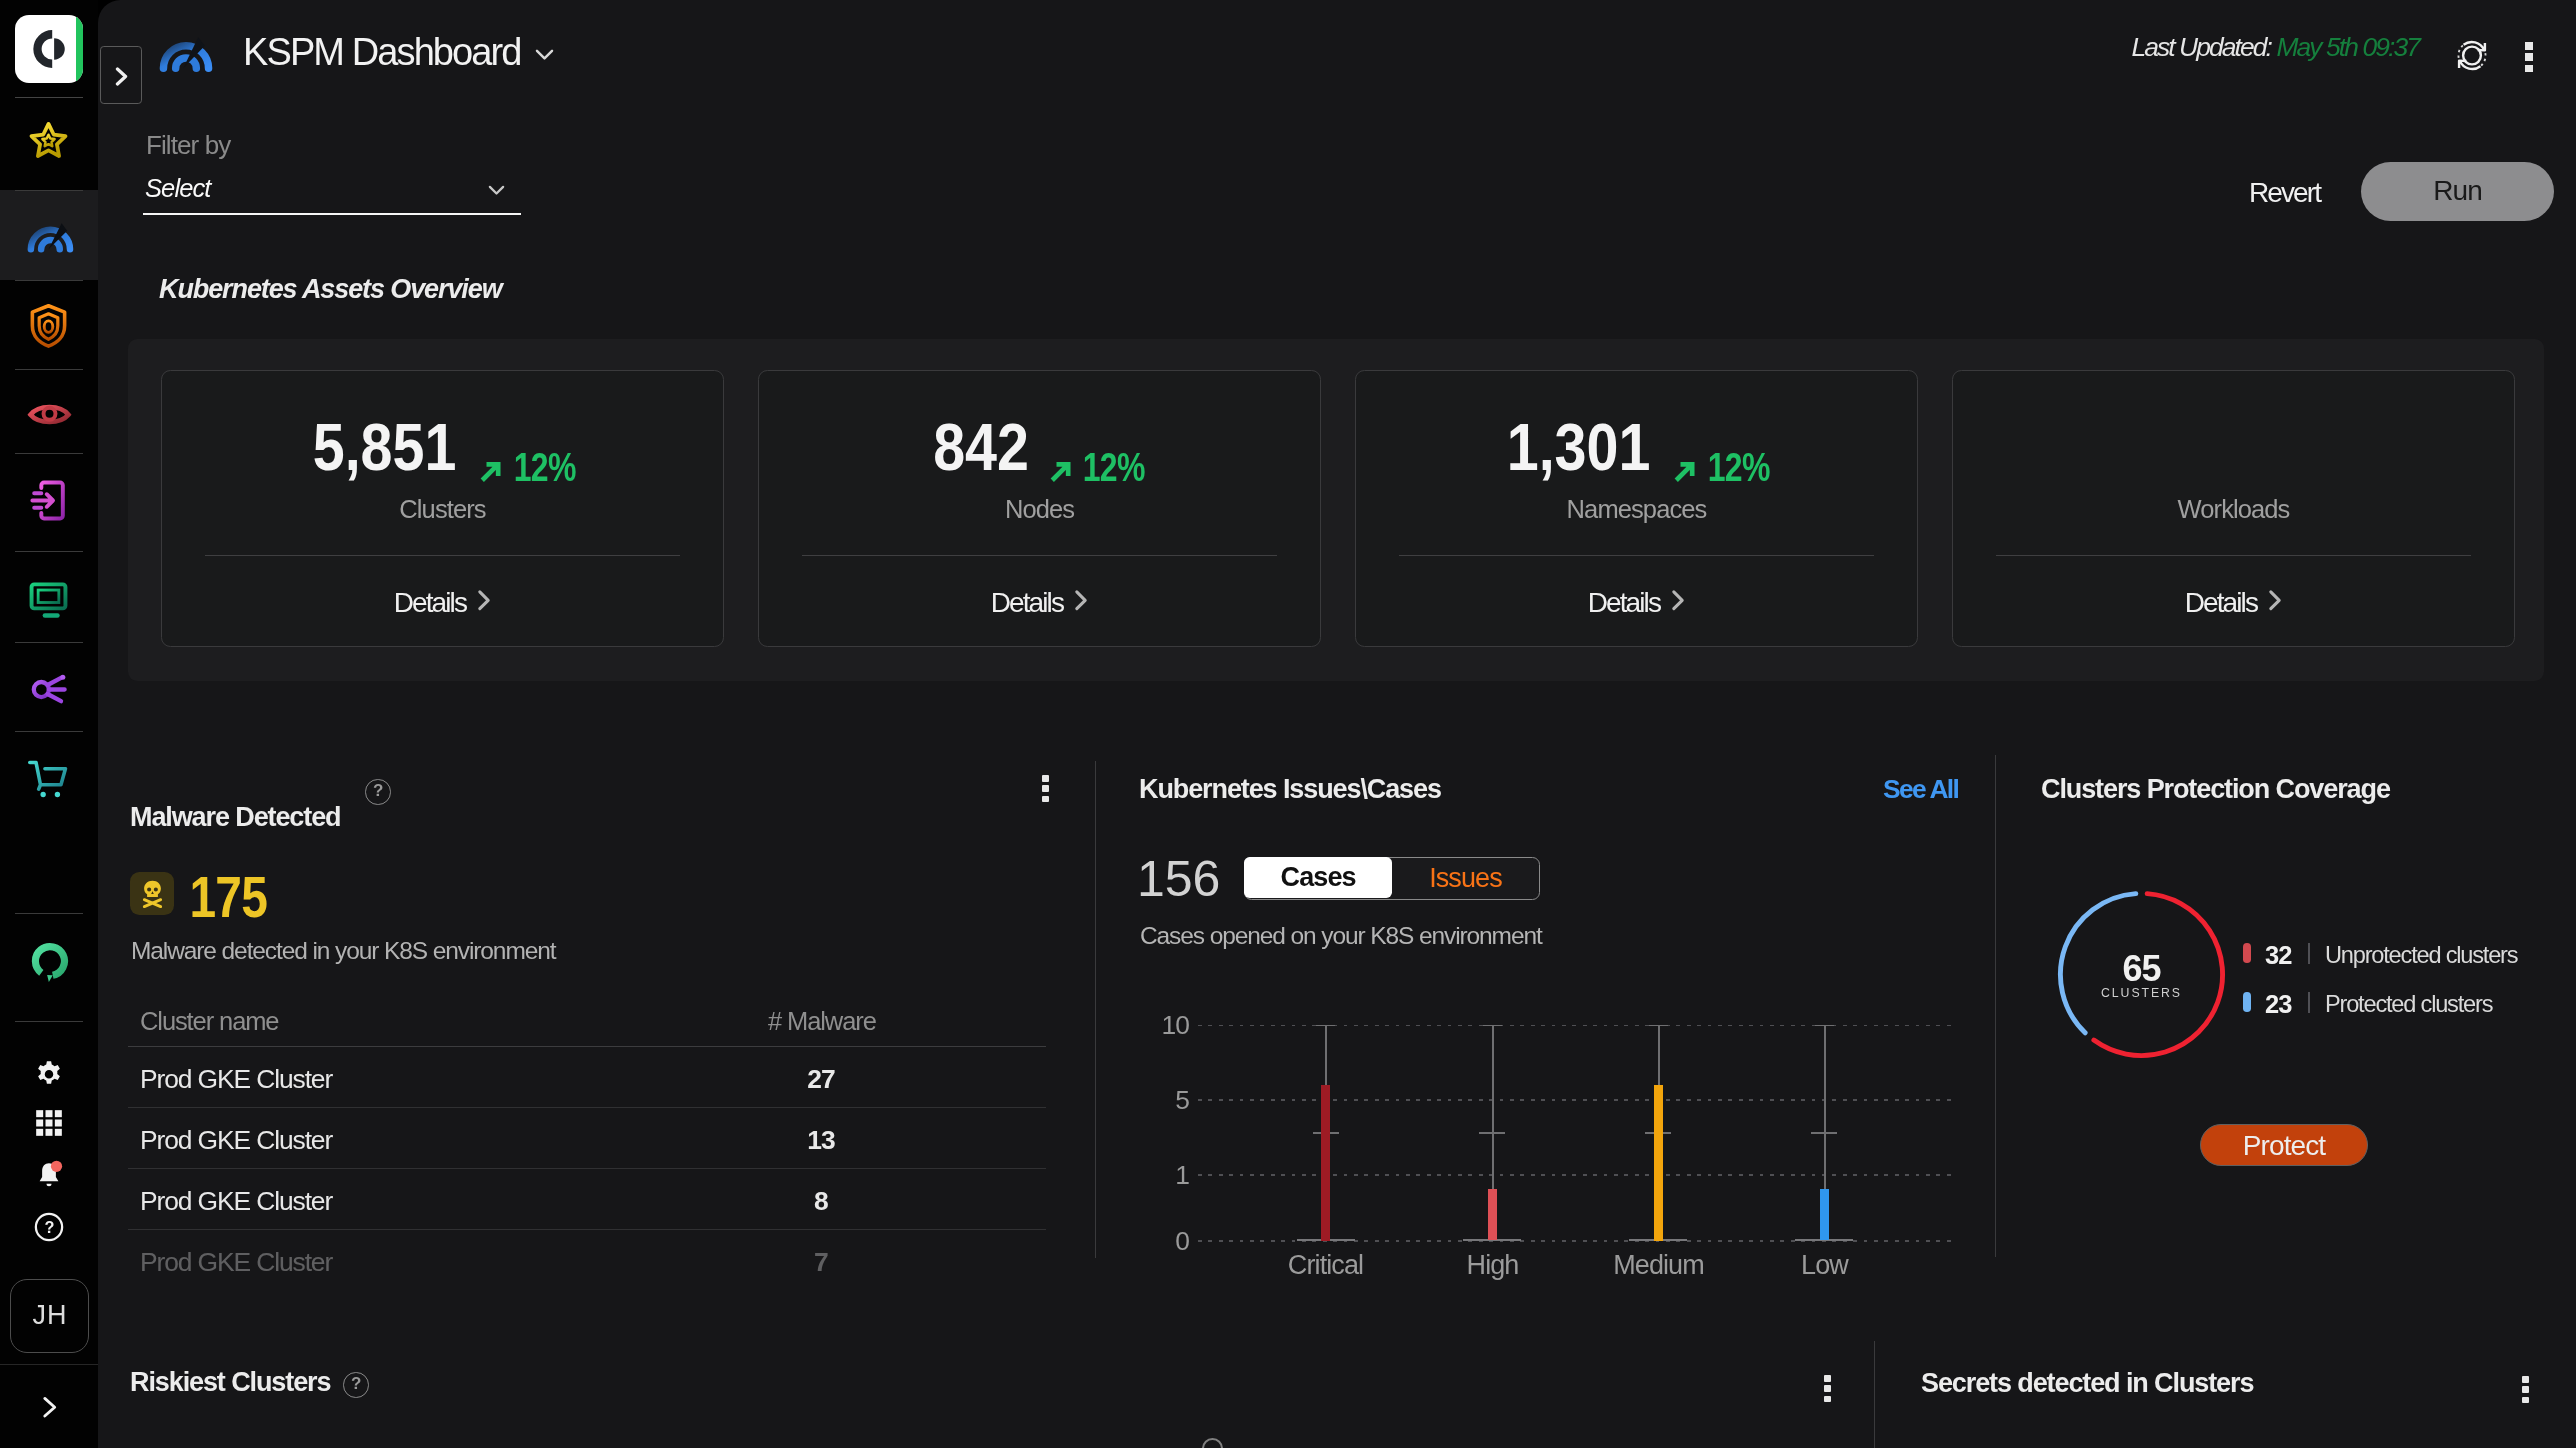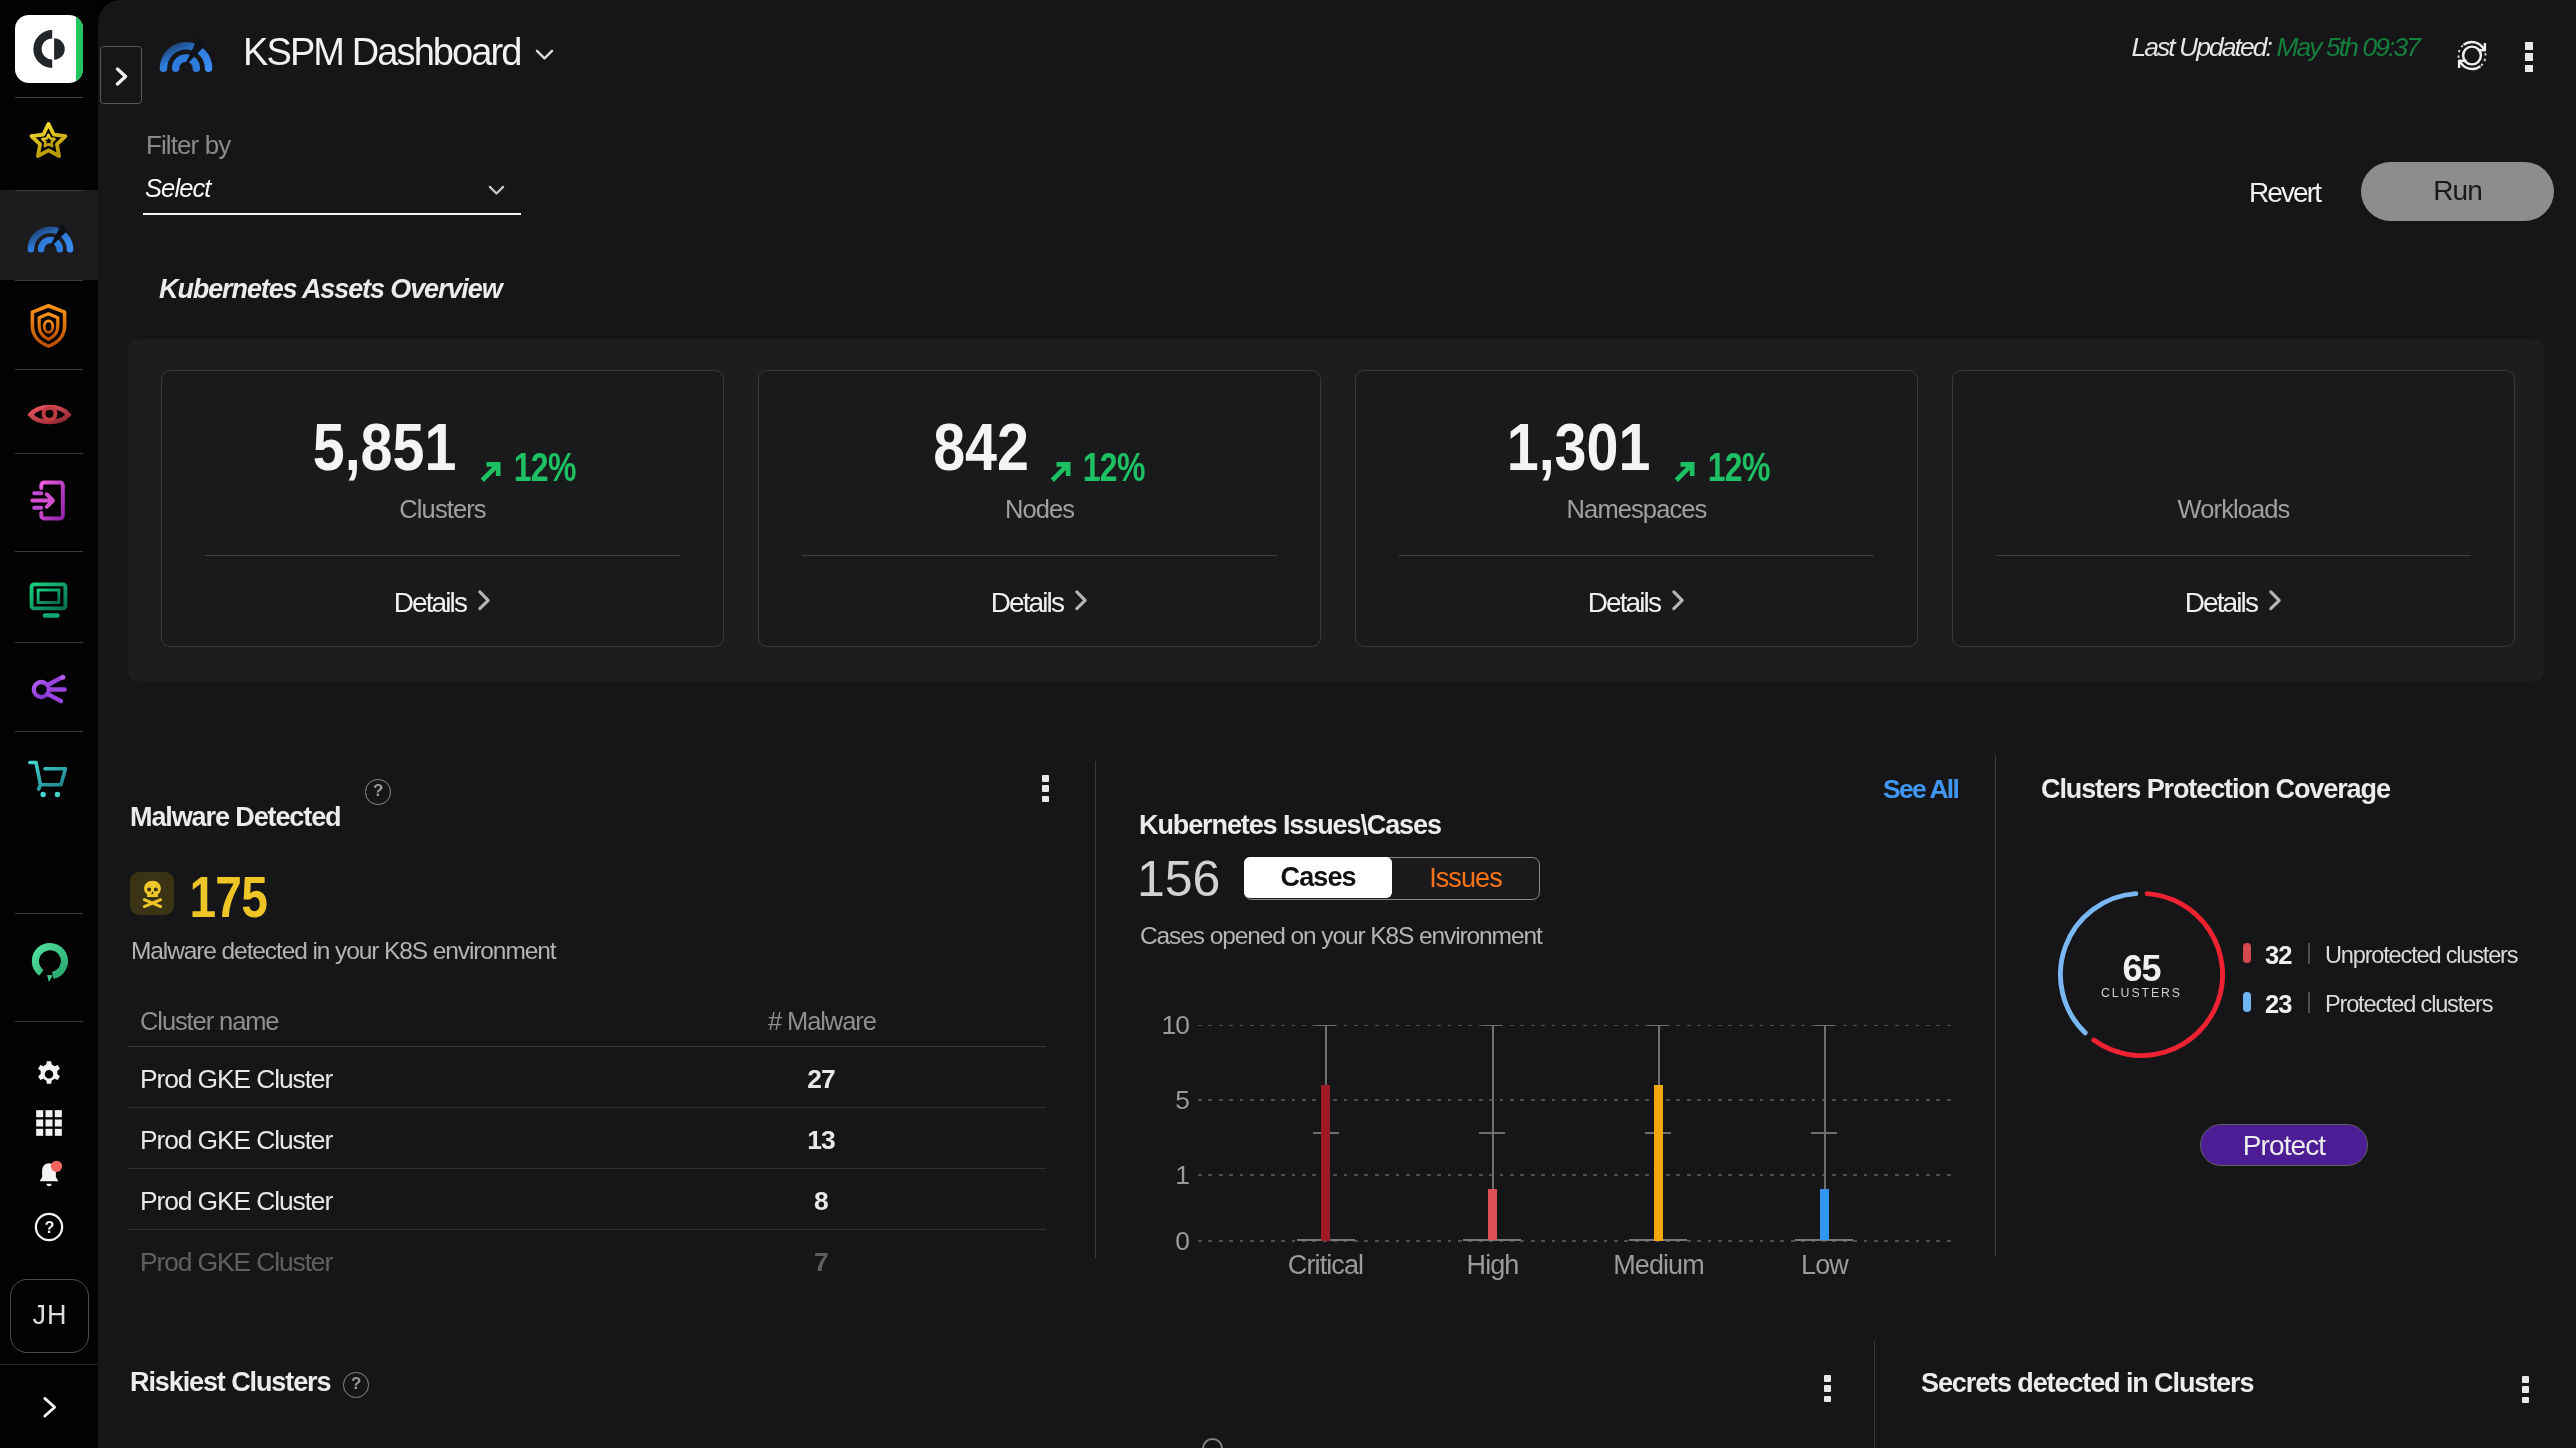--- a/index.html
+++ b/index.html
@@ -324,21 +324,21 @@
     <div class="abs" style="left:768px;top:1125px;width:106px;text-align:center;font-size:26.4px;font-weight:700;color:#e8e8e8;">13</div>
     <div class="hline" style="left:128px;top:1168px;width:918px;background:#303032;"></div>
     <div class="abs" style="left:140px;top:1186px;font-size:26.4px;color:#e8e8e8;letter-spacing:-1.1px;">Prod GKE Cluster</div>
     <div class="abs" style="left:768px;top:1186px;width:106px;text-align:center;font-size:26.4px;font-weight:700;color:#e8e8e8;">8</div>
     <div class="hline" style="left:128px;top:1229px;width:918px;background:#303032;"></div>
     <div class="abs" style="left:140px;top:1247px;font-size:26.4px;color:#e8e8e8;letter-spacing:-1.1px;opacity:.35;">Prod GKE Cluster</div>
     <div class="abs" style="left:768px;top:1247px;width:106px;text-align:center;font-size:26.4px;font-weight:700;color:#e8e8e8;opacity:.35;">7</div>
   </div>
   <div class="vline" style="left:1095px;top:761px;height:497px;"></div>
   <div id="issues">
-    <div class="sect-title" style="left:1139px;top:774px;margin-top:36px;">Kubernetes Issues\Cases</div>
+    <div class="sect-title" style="left:1139px;top:774px;">Kubernetes Issues\Cases</div>
     <div class="abs" style="left:1883px;top:774px;font-size:26.4px;font-weight:700;color:#3f97f2;letter-spacing:-1.7px;">See All</div>
     <div class="abs" style="left:1137px;top:850px;font-size:50px;font-weight:400;color:#d2d2d2;letter-spacing:0;">156</div>
 
     <div class="abs" style="left:1244px;top:857px;width:296px;height:43px;border:1.9px solid #8a8a8a;border-radius:7.5px;background:#1a1a1c;">
       <div class="abs" style="left:-0.9px;top:-0.9px;width:148px;height:41px;background:#fff;border-radius:5.7px;
         color:#111;font-size:27px;font-weight:700;text-align:center;line-height:41px;">Cases</div>
       <div class="abs" style="left:147px;top:0;width:147px;height:40px;color:#f97316;font-size:27px;
         text-align:center;line-height:40px;">Issues</div>
     </div>
     <div class="abs" style="left:1140px;top:922px;font-size:24.5px;color:#b5b5b5;letter-spacing:-1.1px;">Cases opened on your K8S environment</div>
@@ -404,21 +404,21 @@
     <div class="abs" style="left:2066px;top:986px;width:151px;text-align:center;font-size:12.3px;letter-spacing:1.9px;color:#d0d0d0;">CLUSTERS</div>
     <div class="abs" style="left:2243px;top:943px;width:7.5px;height:20px;border-radius:3.8px;background:#d2494f;"></div>
     <div class="abs" style="left:2265px;top:941px;font-size:25.5px;font-weight:700;color:#f0f0f0;">32</div>
     <div class="abs" style="left:2308px;top:943px;width:1.9px;height:21px;background:#505055;"></div>
     <div class="abs" style="left:2325px;top:942px;font-size:23.6px;color:#dadada;letter-spacing:-1.2px;">Unprotected clusters</div>
     <div class="abs" style="left:2243px;top:992px;width:7.5px;height:20px;border-radius:3.8px;background:#6fb3f2;"></div>
     <div class="abs" style="left:2265px;top:990px;font-size:25.5px;font-weight:700;color:#f0f0f0;">23</div>
     <div class="abs" style="left:2308px;top:992px;width:1.9px;height:21px;background:#505055;"></div>
     <div class="abs" style="left:2325px;top:991px;font-size:23.6px;color:#dadada;letter-spacing:-1.2px;">Protected clusters</div>
     <div class="abs" style="left:2200px;top:1124px;width:168px;height:42px;border:0.9px solid #606060;border-radius:22px;
-      background:#4c1d95;color:#ededed;font-size:28px;text-align:center;line-height:41px;">Protect</div>
+      background:#c2410c;color:#ededed;font-size:28px;text-align:center;line-height:41px;">Protect</div>
   </div>
 
   <div class="sect-title" style="left:130px;top:1367px;">Riskiest Clusters</div>
   <div class="qmark" style="left:343px;top:1372px;">?</div>
   <div class="kebab abs" style="left:1824px;top:1375px;">
       <i></i>
       <i></i>
       <i></i>
     </div>
   <div class="vline" style="left:1874px;top:1341px;height:107px;"></div>

